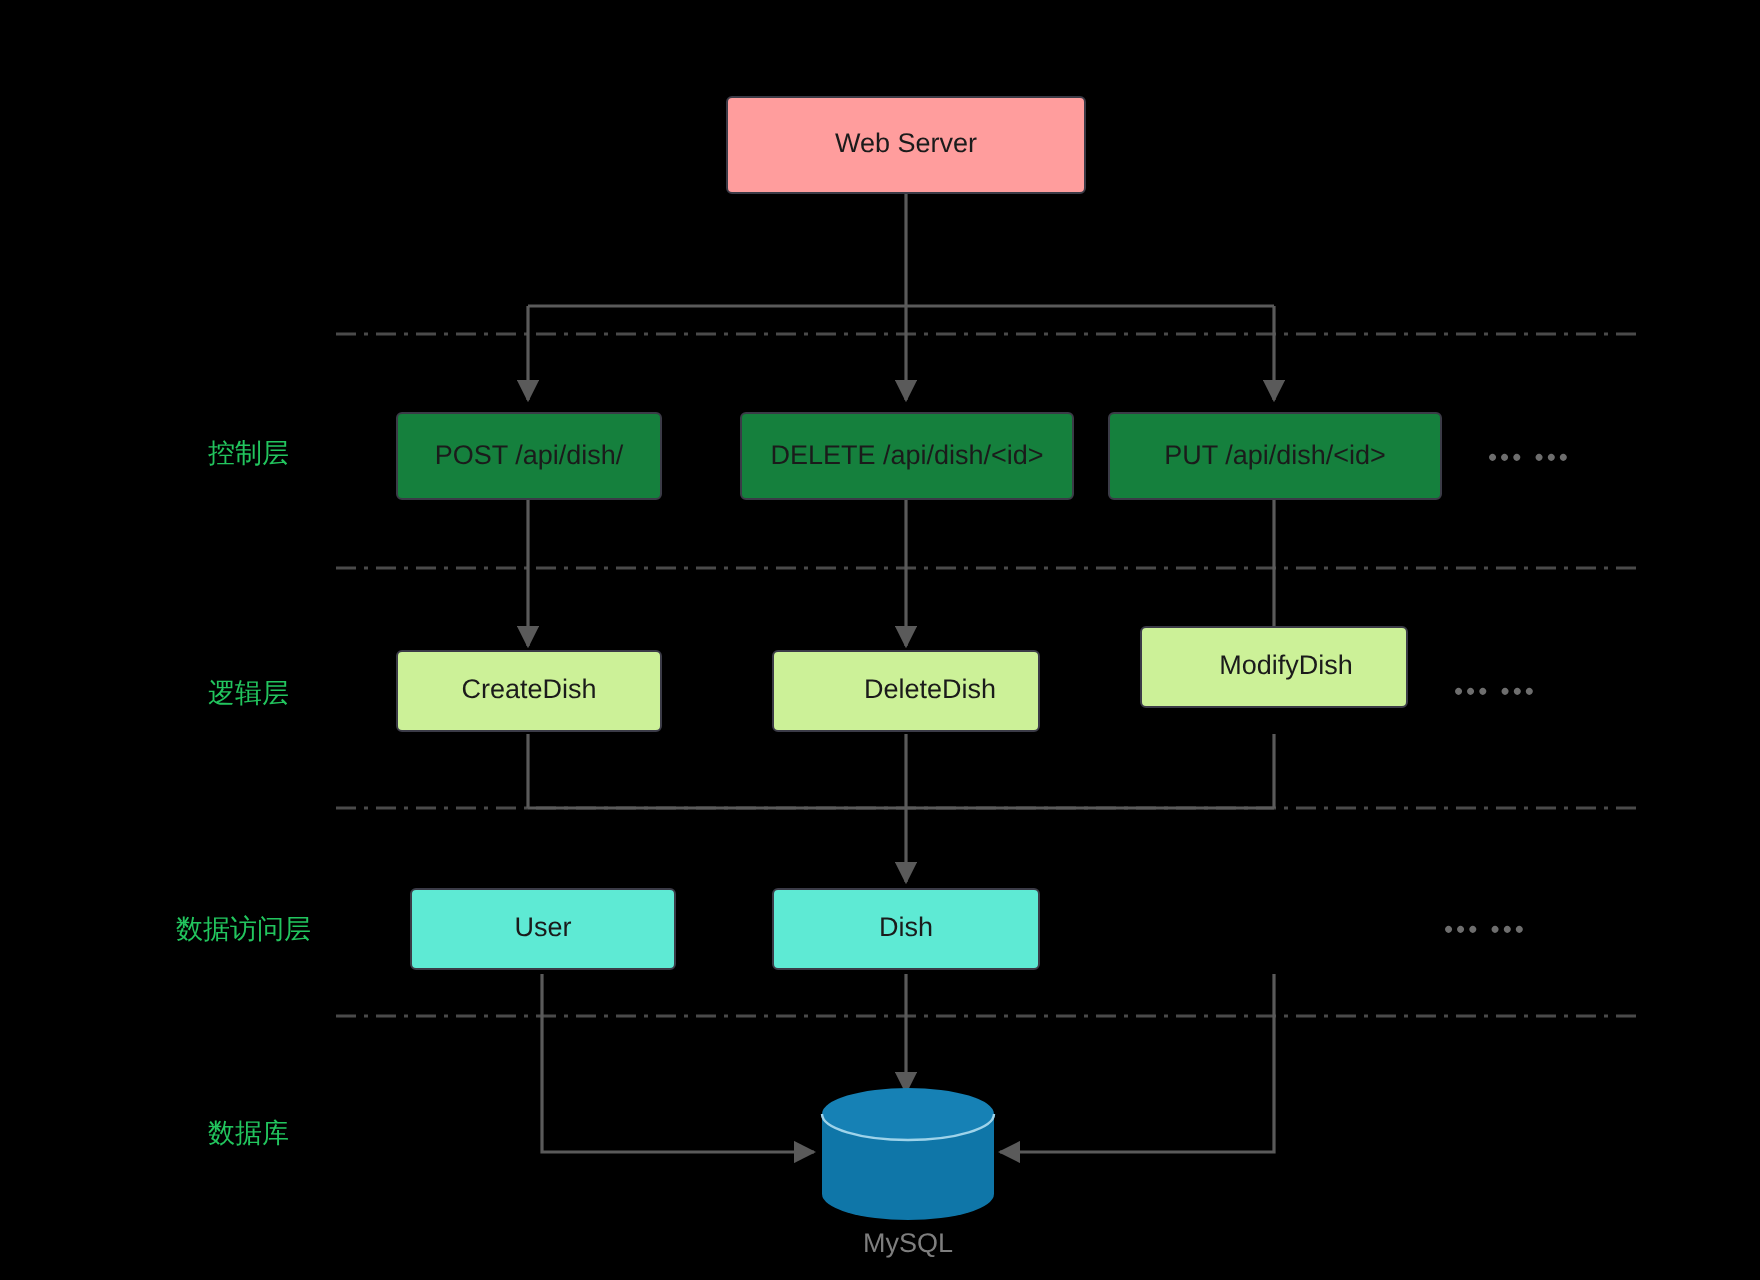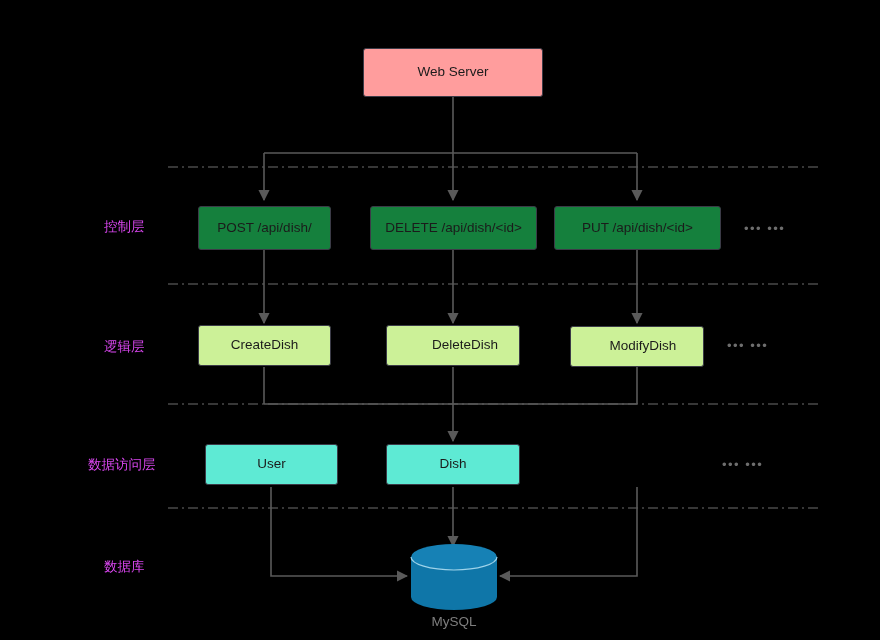--- a/index.html
+++ b/index.html
@@ -44,21 +44,21 @@
     white-space: nowrap;
   }
   .node.web     { background: #ff9d9d; }
   .node.ctrl    { background: #15803d; }
   .node.logic   { background: #ccf198; }
   .node.dao     { background: #5eead4; }
 
   .layer-label {
     position: absolute;
     font-size: 13.5px;
-    color: #d946ef;
+    color: #22c55e;
     white-space: nowrap;
     text-align: right;
   }
   .ellipsis {
     position: absolute;
     font-size: 13px;
     color: #6e6e6e;
     letter-spacing: 1.5px;
     white-space: nowrap;
     user-select: none;
@@ -124,21 +124,21 @@
   <div class="layer-label" style="left:88px; top:456px;">数据访问层</div>
   <div class="layer-label" style="left:104px; top:558px;">数据库</div>
 
   <div class="node ctrl" style="left:198px; top:206px; width:133px; height:44px;">POST /api/dish/</div>
   <div class="node ctrl" style="left:370px; top:206px; width:167px; height:44px;">DELETE /api/dish/&lt;id&gt;</div>
   <div class="node ctrl" style="left:554px; top:206px; width:167px; height:44px;">PUT /api/dish/&lt;id&gt;</div>
   <div class="ellipsis" style="left:744px; top:221px;">•••  •••</div>
 
   <div class="node logic" style="left:198px; top:325px; width:133px; height:41px;text-align:center;">CreateDish</div>
   <div class="node logic" style="left:386px; top:325px; width:134px; height:41px;padding-left:24px;">DeleteDish</div>
-  <div class="node logic" style="left:570px; top:326px; width:134px; height:41px;padding-left:12px;">ModifyDish</div>
+  <div class="node logic" style="left:570px; top:313px; width:134px; height:41px;padding-left:12px;">ModifyDish</div>
   <div class="ellipsis" style="left:727px; top:338px;">•••  •••</div>
 
   <div class="node dao" style="left:205px; top:444px; width:133px; height:41px;">User</div>
   <div class="node dao" style="left:386px; top:444px; width:134px; height:41px;">Dish</div>
   <div class="ellipsis" style="left:722px; top:457px;">•••  •••</div>
 
   <svg class="cylinder" style="left:409px; top:544px;" width="90" height="66" viewBox="0 0 90 66">
     <path d="M 2 13 L 2 53 A 43 13 0 0 0 88 53 L 88 13 Z" fill="#0f76a8"></path>
     <ellipse cx="45" cy="13" rx="43" ry="13" fill="#1681b5"></ellipse>
     <path d="M 2 13 A 43 13 0 0 0 88 13" fill="none" stroke="#9ed3ea" stroke-width="1.2"></path>

